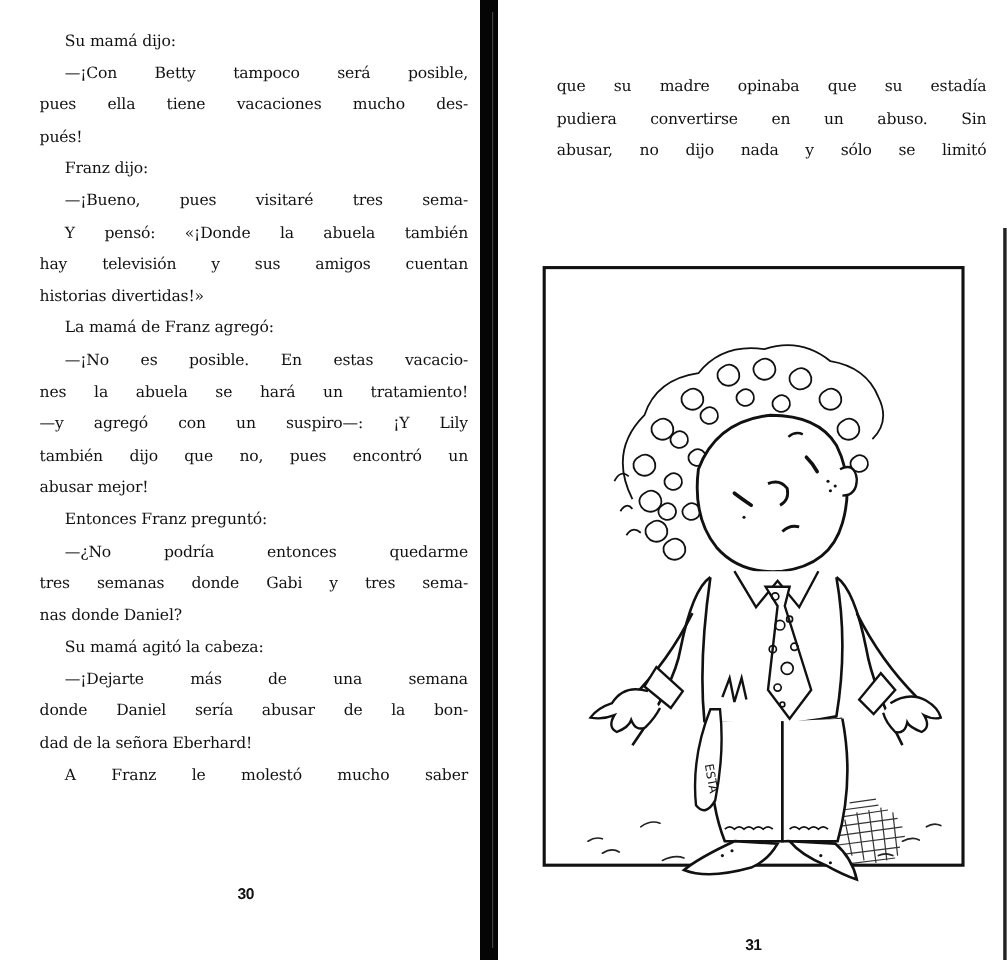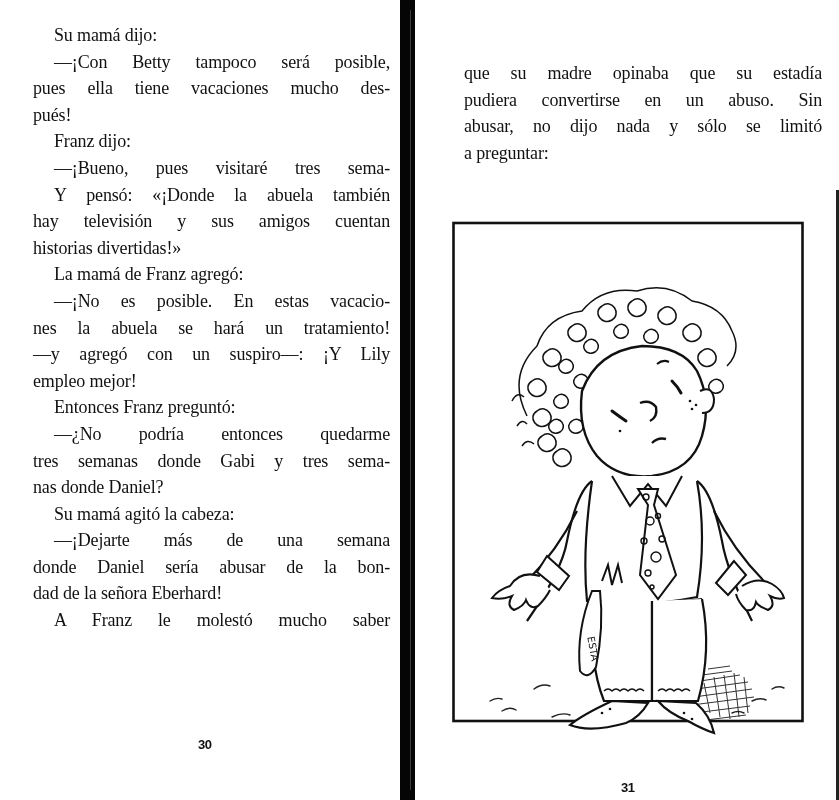--- a/index.html
+++ b/index.html
@@ -43,24 +43,23 @@
     .right-edge {
       position: absolute;
       left: 836px;
       top: 190px;
       width: 3px;
       height: 610px;
       background: #222;
     }
     .text-block {
       position: absolute;
-      font-size: 18px;
+      font-size: 13px;
       line-height: 26.6px;
       letter-spacing: -0.15px;
-      font-family: Liberation Serif, serif;
     }
     .left-text {
       left: 33px;
       top: 22px;
       width: 357px;
     }
     .right-text {
       left: 38px;
       top: 32px;
       width: 358px;
@@ -107,21 +106,22 @@
       <span class="line last">pués!</span>
       <span class="line indent last">Franz dijo:</span>
       <span class="line indent">—¡Bueno, pues visitaré tres sema-</span>
       <span class="line indent">Y pensó: «¡Donde la abuela también</span>
       <span class="line">hay televisión y sus amigos cuentan</span>
       <span class="line last">historias divertidas!»</span>
       <span class="line indent last">La mamá de Franz agregó:</span>
       <span class="line indent">—¡No es posible. En estas vacacio-</span>
       <span class="line">nes la abuela se hará un tratamiento!</span>
       <span class="line">—y agregó con un suspiro—: ¡Y Lily</span>
-      <span class="line last">empleo mejor!</span>
+      <span class="line">también dijo que no, pues encontró un</span>
+      <span class="line last">abusar mejor!</span>
       <span class="line indent last">Entonces Franz preguntó:</span>
       <span class="line indent">—¿No podría entonces quedarme</span>
       <span class="line">tres semanas donde Gabi y tres sema-</span>
       <span class="line last">nas donde Daniel?</span>
       <span class="line indent last">Su mamá agitó la cabeza:</span>
       <span class="line indent">—¡Dejarte más de una semana</span>
       <span class="line">donde Daniel sería abusar de la bon-</span>
       <span class="line last">dad de la señora Eberhard!</span>
       <span class="line indent">A Franz le molestó mucho saber</span>
     </div>
@@ -130,21 +130,20 @@
 
 <div class="gutter">
   <div class="streak"></div>
 </div>
 
 <div class="page page-right">
   <div class="text-block right-text" id="right-text">
       <span class="line">que su madre opinaba que su estadía</span>
       <span class="line">pudiera convertirse en un abuso. Sin</span>
       <span class="line">abusar, no dijo nada y sólo se limitó</span>
-      <span class="line last">a preguntar:</span>
     </div>
 
   <div class="illustration">
     <svg viewBox="0 0 352 506" xmlns="http://www.w3.org/2000/svg">
 
       <rect x="1.5" y="2" width="349" height="498" fill="#fff" stroke="#111" stroke-width="2.6"></rect>
 
       <g stroke="#222" stroke-width="1.4" fill="none" stroke-linecap="round">
         <path d="M38 480 q6 -4 12 -2"></path>
         <path d="M50 490 q8 -5 14 -1"></path>

